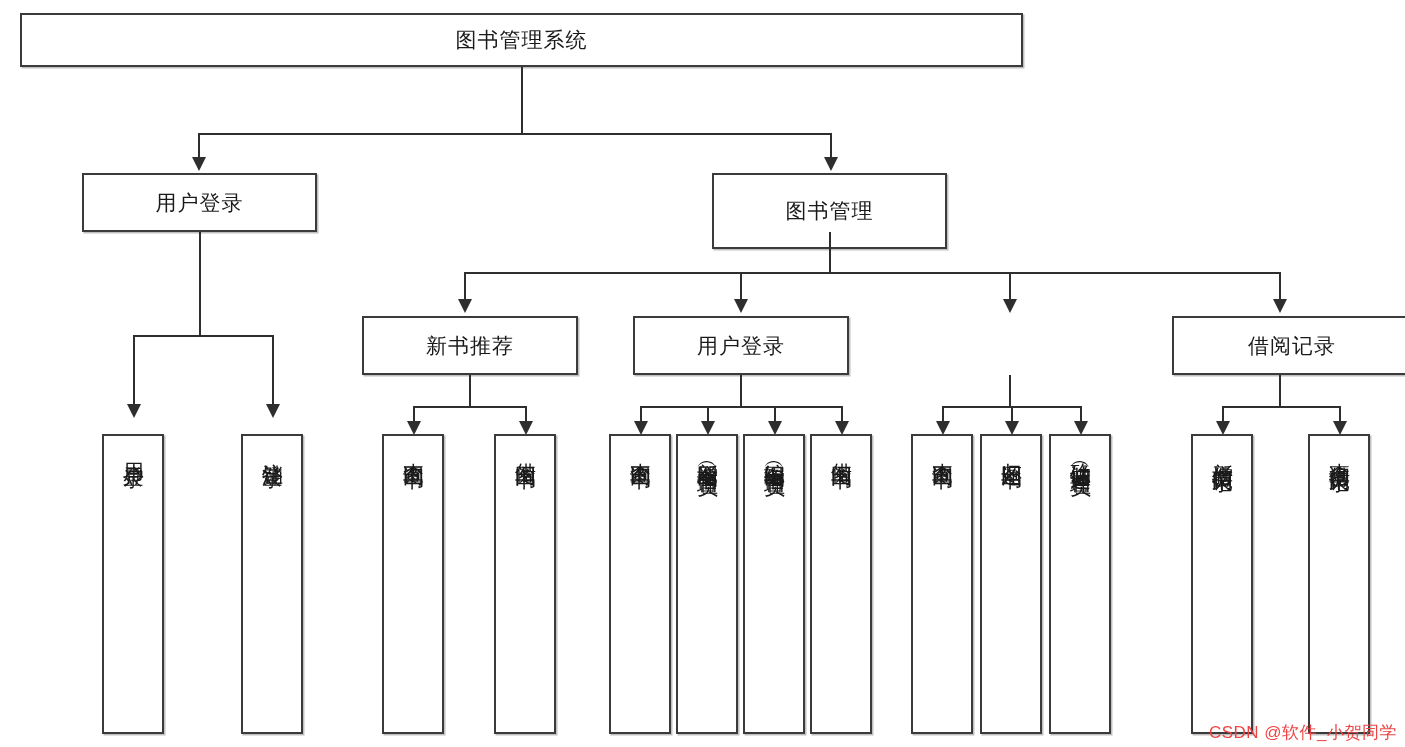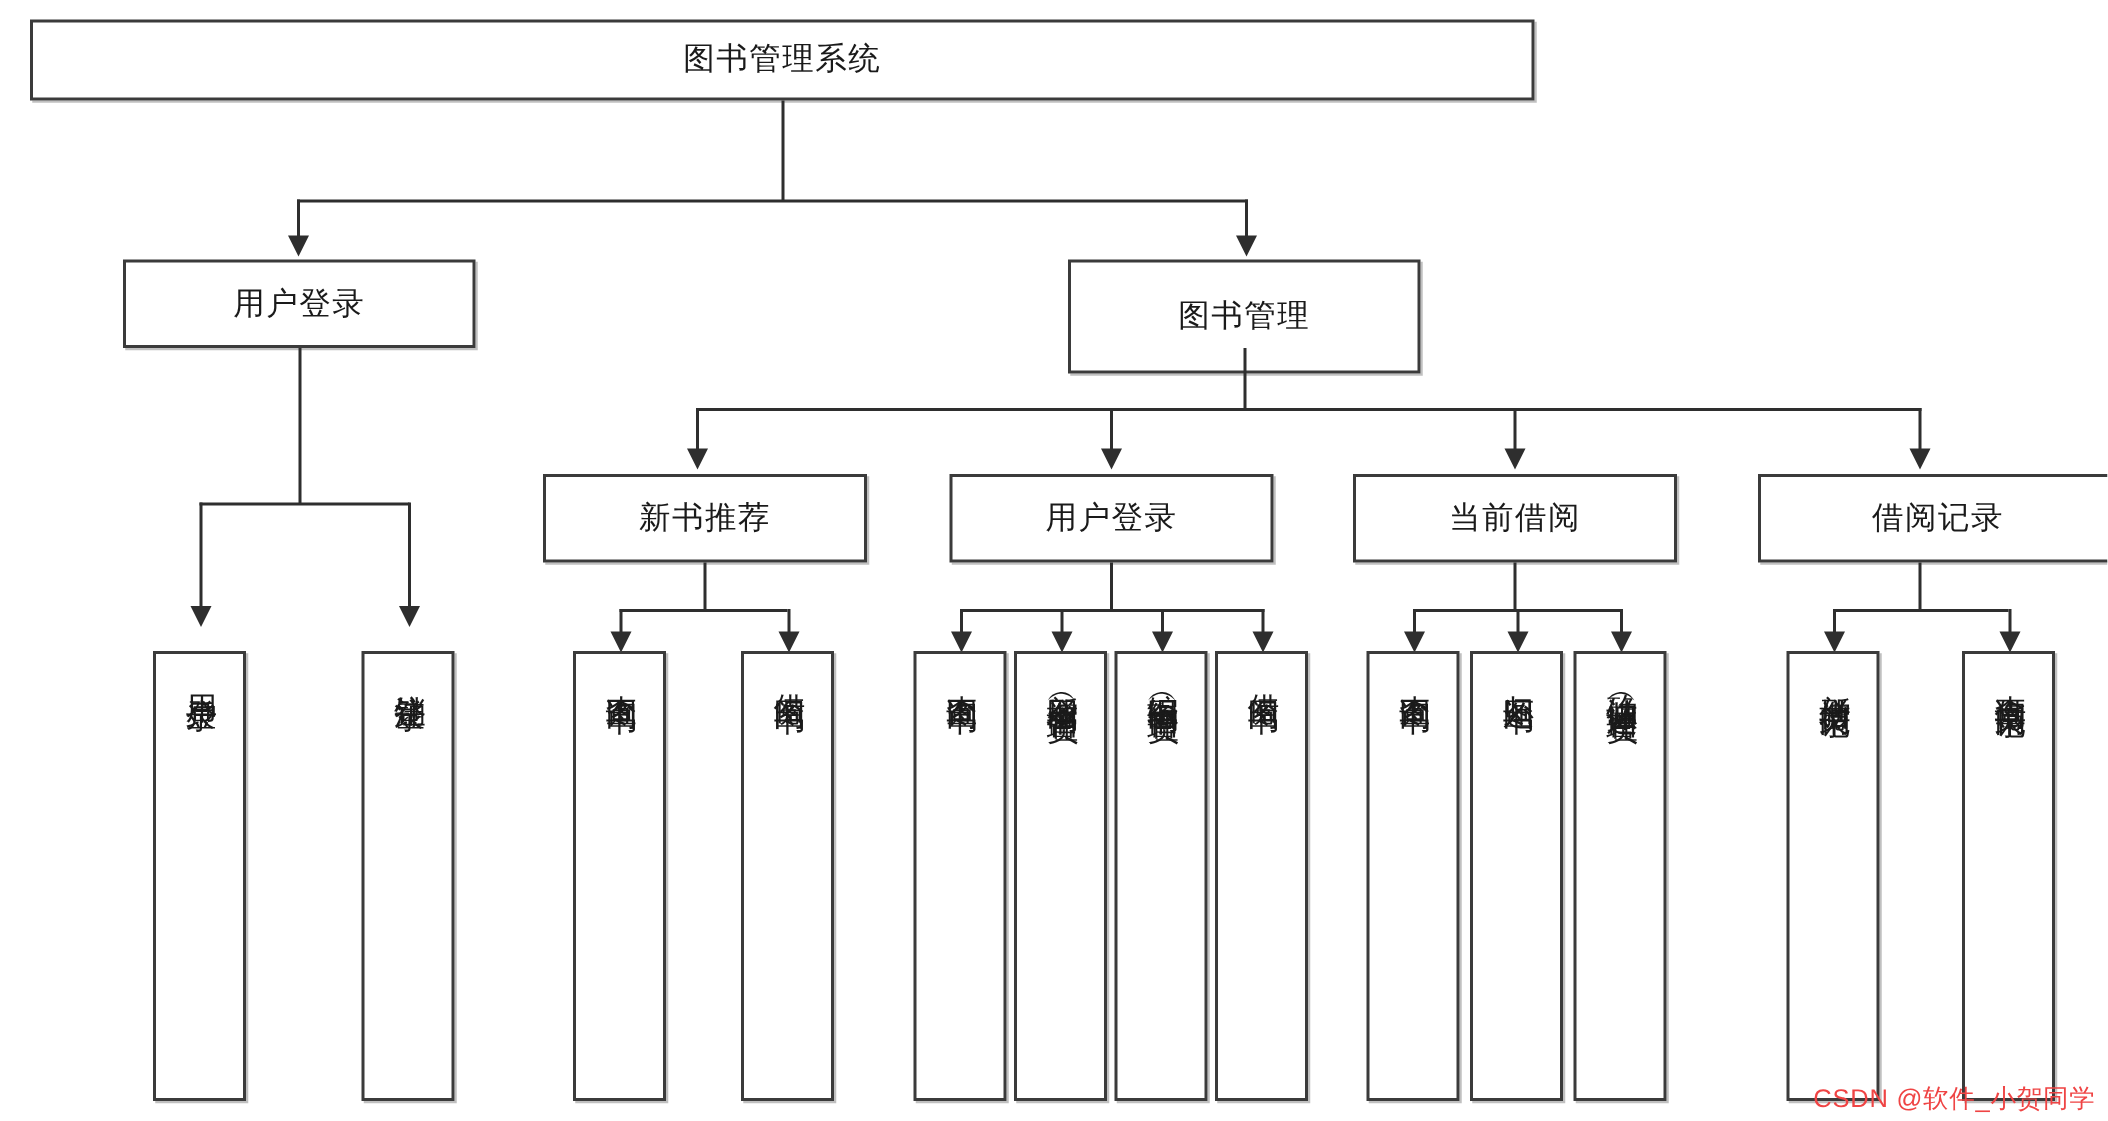--- a/index.html
+++ b/index.html
@@ -113,23 +113,20 @@
   <div class="arrow" style="left:1003px;top:299px;"></div>
   <div class="edge v" style="left:1279px;top:272px;height:28px;"></div>
   <div class="arrow" style="left:1273px;top:299px;"></div>
 
   <div class="node horiz" style="left:362px;top:316px;width:216px;height:59px;">
     <span class="txt">新书推荐</span>
   </div>
   <div class="node horiz" style="left:633px;top:316px;width:216px;height:59px;">
     <span class="txt">用户登录</span>
   </div>
-  <div class="node horiz" style="left:902px;top:316px;width:216px;height:59px;">
-    <span class="txt">当前借阅</span>
-  </div>
   <div class="node horiz" style="left:1172px;top:316px;width:240px;height:59px;">
     <span class="txt">借阅记录</span>
   </div>
 
   <div class="edge v" style="left:469px;top:375px;height:32px;"></div>
   <div class="edge h" style="left:413px;top:406px;width:112px;"></div>
   <div class="edge v" style="left:413px;top:406px;height:17px;"></div>
   <div class="arrow" style="left:407px;top:421px;"></div>
   <div class="edge v" style="left:525px;top:406px;height:17px;"></div>
   <div class="arrow" style="left:519px;top:421px;"></div>

